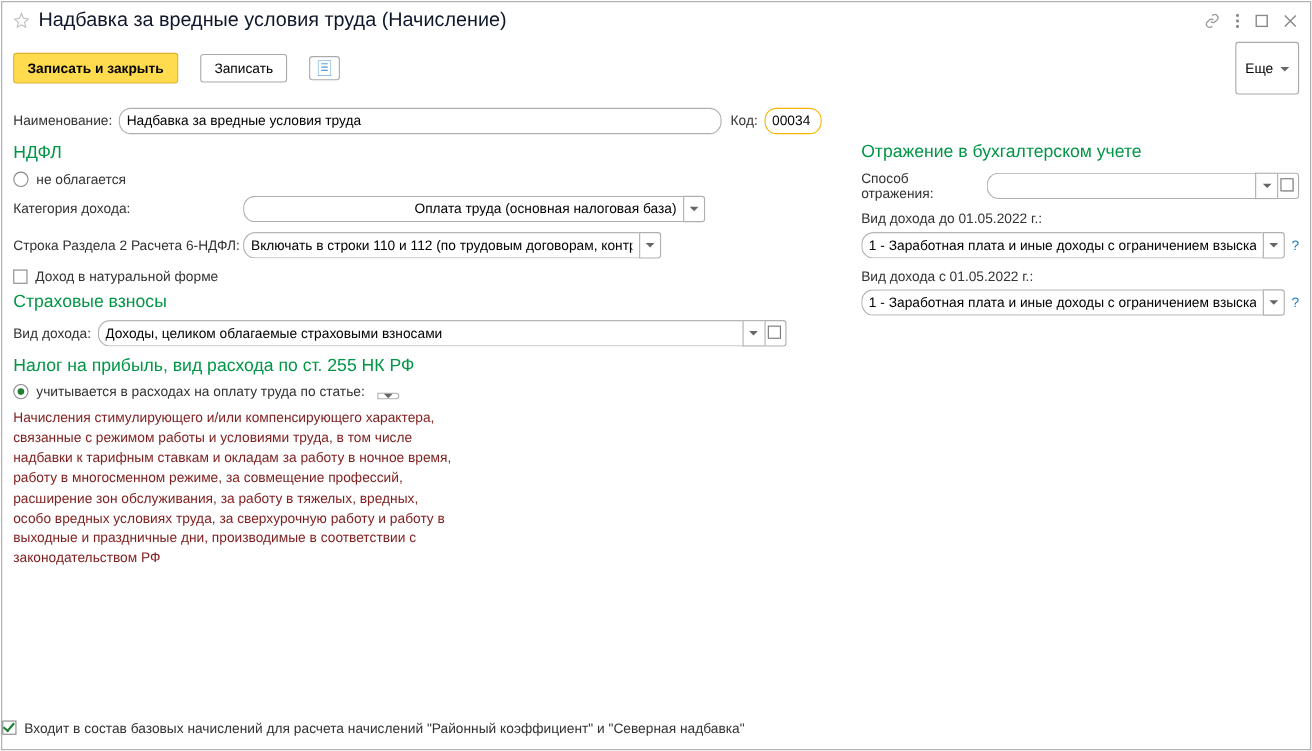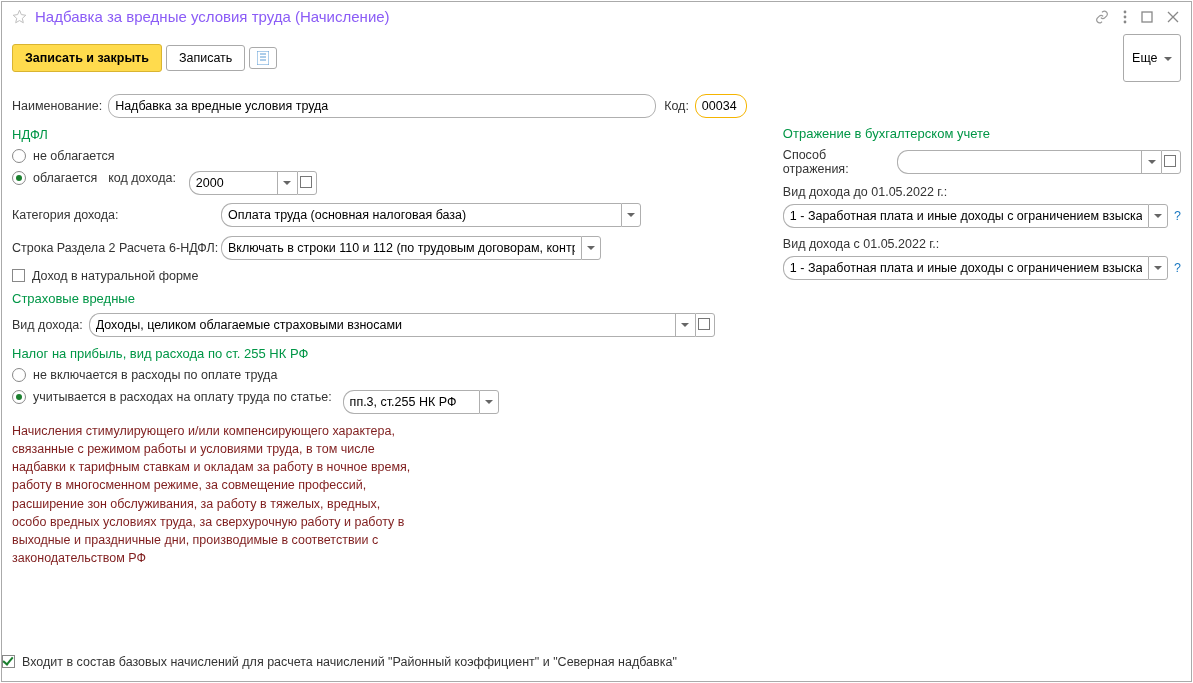--- a/index.html
+++ b/index.html
@@ -1,38 +1,38 @@
 <!DOCTYPE html>
 <html><head>
 <meta charset="utf-8">
 <style>
 *{box-sizing:border-box;margin:0;padding:0}
 body{font-family:Arial,sans-serif;font-size:12.5px;color:#333;background:#fff}
 .window{border:1px solid #aaa;width:1191px;height:681px;margin:1px;position:relative}
 .titlebar{display:flex;align-items:center;padding:6px 10px;gap:8px}
 .star-icon{width:15px;height:15px;color:#bbb}
-.title{font-size:15px;color:#8b5cf6;flex:1}
+.title{font-size:18px;color:#0f172a;flex:1}
 .titlebar-right{display:flex;gap:14px;align-items:center;color:#888;margin-right:2px}
 .titlebar-right span{cursor:pointer}
-.toolbar{display:flex;align-items:center;gap:4px;padding:3px 10px 6px}
+.toolbar{display:flex;align-items:center;gap:20px;padding:3px 10px 6px}
 .btn{border:1px solid #aaa;border-radius:3px;padding:3px 12px;background:#fff;font-size:12.5px;cursor:pointer;line-height:18px}
 .btn-primary{background:#ffdb4d;border-color:#d9b431;font-weight:bold;padding:4px 12px}
 .btn-icon{padding:3px 7px}
 .toolbar .spacer{flex:1}
 .btn-more{padding:14px 8px}
 .content{display:flex;padding:6px 10px;gap:36px}
 .left{flex:0 0 692px}
 .right{flex:1}
 .row{display:flex;align-items:center;margin-bottom:9px}
 .row label{margin-right:6px}
 .input{border:1px solid #afafaf;border-radius:11px;height:24px;padding:0 6px;font-size:12.5px;background:#fff}
 .input-name{width:548px}
 .input-code{width:52px;border:1px solid #f5b400}
-.group-h{color:#009646;font-size:13px;margin:5px 0 7px;font-weight:normal}
-.radio-row{display:flex;align-items:flex-start;margin-bottom:8px;gap:7px}
+.group-h{color:#009646;font-size:16px;margin:5px 0 7px;font-weight:normal}
+.radio-row{display:flex;align-items:flex-end;margin-bottom:8px;gap:7px}
 .radio{width:14px;height:14px;border:1px solid #888;border-radius:50%;display:inline-flex;align-items:center;justify-content:center;flex-shrink:0}
 .radio.checked::after{content:'';width:6px;height:6px;border-radius:50%;background:#1a7f2e}
 .cbx{width:13px;height:13px;border:1px solid #888;display:inline-flex;align-items:center;justify-content:center;flex-shrink:0;position:relative}
 .cbx.checked{background:#fff}
 .cbx.checked::after{content:'';position:absolute;left:2px;top:-1px;width:4px;height:8px;border:solid #1a7f2e;border-width:0 2px 2px 0;transform:rotate(40deg)}
 .combo{display:flex;align-items:stretch}
 .combo .input{border-top-right-radius:0;border-bottom-right-radius:0;border-right:0}
 .combo-btn{width:20px;border:1px solid #afafaf;background:#fff;display:flex;align-items:center;justify-content:center;cursor:pointer}
 .combo-btn:not(:last-child){border-right:0}
 .combo-btn:last-child{border-top-right-radius:3px;border-bottom-right-radius:3px}
@@ -109,81 +109,62 @@
         <input class="input input-name" value="Надбавка за вредные условия труда" style="">
         <label class="kod">Код:</label>
         <input class="input input-code" value="00034" style="">
       </div>
 
       <h3 class="group-h">НДФЛ</h3>
       <div class="radio-row">
         <span class="radio"></span>
         <span>не облагается</span>
       </div>
-      <div class="radio-row">
-        <span class="radio checked"></span>
-        <span>облагается</span>
-        <span class="lbl-income-code">код дохода:</span>
-        <div class="combo">
-          <input class="input" style="width: 88px;" value="2000">
-          <div class="combo-btn">
-              <span class="caret"></span>
-            </div>
-          <div class="combo-btn">
-              <span class="pick-ic"></span>
-            </div>
-        </div>
-      </div>
       <div class="row">
         <span class="lbl-category">Категория дохода:</span>
         <div class="combo">
-          <input class="input" style="width: 400px;" value="Оплата труда (основная налоговая база)">
+          <input class="input" style="width: 400px; text-align: right;" value="Оплата труда (основная налоговая база)">
           <div class="combo-btn">
               <span class="caret"></span>
             </div>
         </div>
       </div>
       <div class="row">
         <span class="lbl-category">Строка Раздела 2 Расчета 6-НДФЛ:</span>
         <div class="combo">
           <input class="input" style="width: 360px;" value="Включать в строки 110 и 112 (по трудовым договорам, контракт">
           <div class="combo-btn">
               <span class="caret"></span>
             </div>
         </div>
       </div>
       <div class="radio-row">
         <span class="cbx"></span>
         <span>Доход в натуральной форме</span>
       </div>
 
-      <h3 class="group-h">Страховые вредные</h3>
+      <h3 class="group-h">Страховые взносы</h3>
       <div class="row">
         <label style="margin-right:6px">Вид дохода:</label>
         <div class="combo">
           <input class="input" style="width: 586px;" value="Доходы, целиком облагаемые страховыми взносами">
           <div class="combo-btn">
               <span class="caret"></span>
             </div>
           <div class="combo-btn">
               <span class="pick-ic"></span>
             </div>
         </div>
       </div>
 
       <h3 class="group-h">Налог на прибыль, вид расхода по ст. 255 НК РФ</h3>
-      <div class="radio-row">
-        <span class="radio"></span>
-        <span>не включается в расходы по оплате труда</span>
-      </div>
       <div class="radio-row">
         <span class="radio checked"></span>
         <span>учитывается в расходах на оплату труда по статье:</span>
         <div class="combo" style="margin-left:4px">
-          <input class="input" style="width: 136px;" value="пп.3, ст.255 НК РФ">
           <div class="combo-btn">
               <span class="caret"></span>
             </div>
         </div>
       </div>
       <div class="note">Начисления стимулирующего и/или компенсирующего характера, связанные с режимом работы и условиями труда, в том числе надбавки к тарифным ставкам и окладам за работу в ночное время, работу в многосменном режиме, за совмещение профессий, расширение зон обслуживания, за работу в тяжелых, вредных, особо вредных условиях труда, за сверхурочную работу и работу в выходные и праздничные дни, производимые в соответствии с законодательством РФ</div>
     </div>
 
     <div class="right">
       <div style="height:27px"></div>

